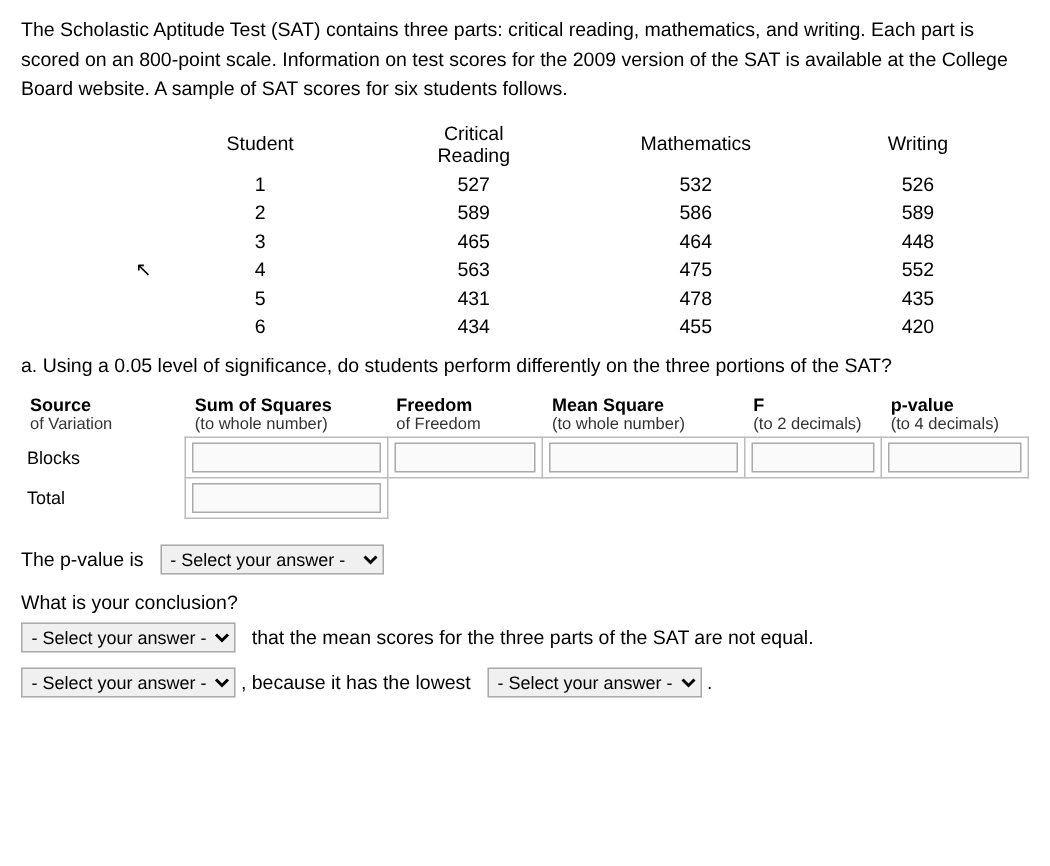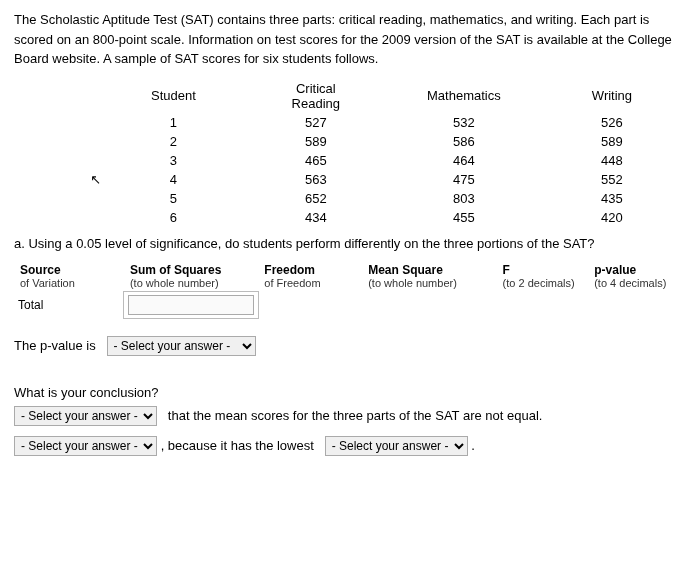--- a/index.html
+++ b/index.html
@@ -31,21 +31,21 @@
       margin-bottom: 8px;
       line-height: 1.4;
     }
     .col-source { width: 90px; }
     .col-ss { width: 110px; }
     .col-df { width: 85px; }
     .col-ms { width: 110px; }
     .col-f { width: 75px; }
     .col-pval { width: 80px; }
     .pvalue-row {
-      margin-bottom: 24px;
+      margin-bottom: 6px;
       line-height: 1.8;
     }
     .conclusion-row {
       margin-bottom: 6px;
       line-height: 1.8;
     }
     .question-b {
       font-weight: bold;
       margin-bottom: 4px;
     }
@@ -136,22 +136,22 @@
       <tr>
         <td style="text-align: right; padding-right: 4px; border: none;">↖</td>
         <td style="text-align: center; border: none;">4</td>
         <td style="text-align: center; border: none;">563</td>
         <td style="text-align: center; border: none;">475</td>
         <td style="text-align: center; border: none;">552</td>
       </tr>
       <tr>
         <td style="text-align: right; padding-right: 4px; border: none;"></td>
         <td style="text-align: center; border: none;">5</td>
-        <td style="text-align: center; border: none;">652</td>
-        <td style="text-align: center; border: none;">803</td>
+        <td style="text-align: center; border: none;">431</td>
+        <td style="text-align: center; border: none;">478</td>
         <td style="text-align: center; border: none;">435</td>
       </tr>
       <tr>
         <td style="text-align: right; padding-right: 4px; border: none;"></td>
         <td style="text-align: center; border: none;">6</td>
         <td style="text-align: center; border: none;">434</td>
         <td style="text-align: center; border: none;">455</td>
         <td style="text-align: center; border: none;">420</td>
       </tr>
     </tbody>
@@ -175,20 +175,28 @@
       <td>of Variation</td>
       <td>(to whole number)</td>
       <td>of Freedom</td>
       <td>(to whole number)</td>
       <td>(to 2 decimals)</td>
       <td>(to 4 decimals)</td>
     </tr>
   </thead>
   <tbody id="anova-tbody">
       <tr class="data-row">
+        <td class="source-td">Blocks</td>
+        <td class="input-cell"><input type="text" style=""></td>
+        <td class="input-cell"><input type="text" style=""></td>
+        <td class="input-cell"><input type="text" style=""></td>
+        <td class="input-cell"><input type="text" style=""></td>
+        <td class="input-cell"><input type="text" style=""></td>
+      </tr>
+      <tr class="data-row">
         <td class="source-td">Total</td>
         <td class="input-cell"><input type="text" style=""></td>
         <td style="border: none;"></td>
         <td style="border: none;"></td>
         <td style="border: none;"></td>
         <td style="border: none;"></td>
       </tr>
     </tbody>
 </table>
 

